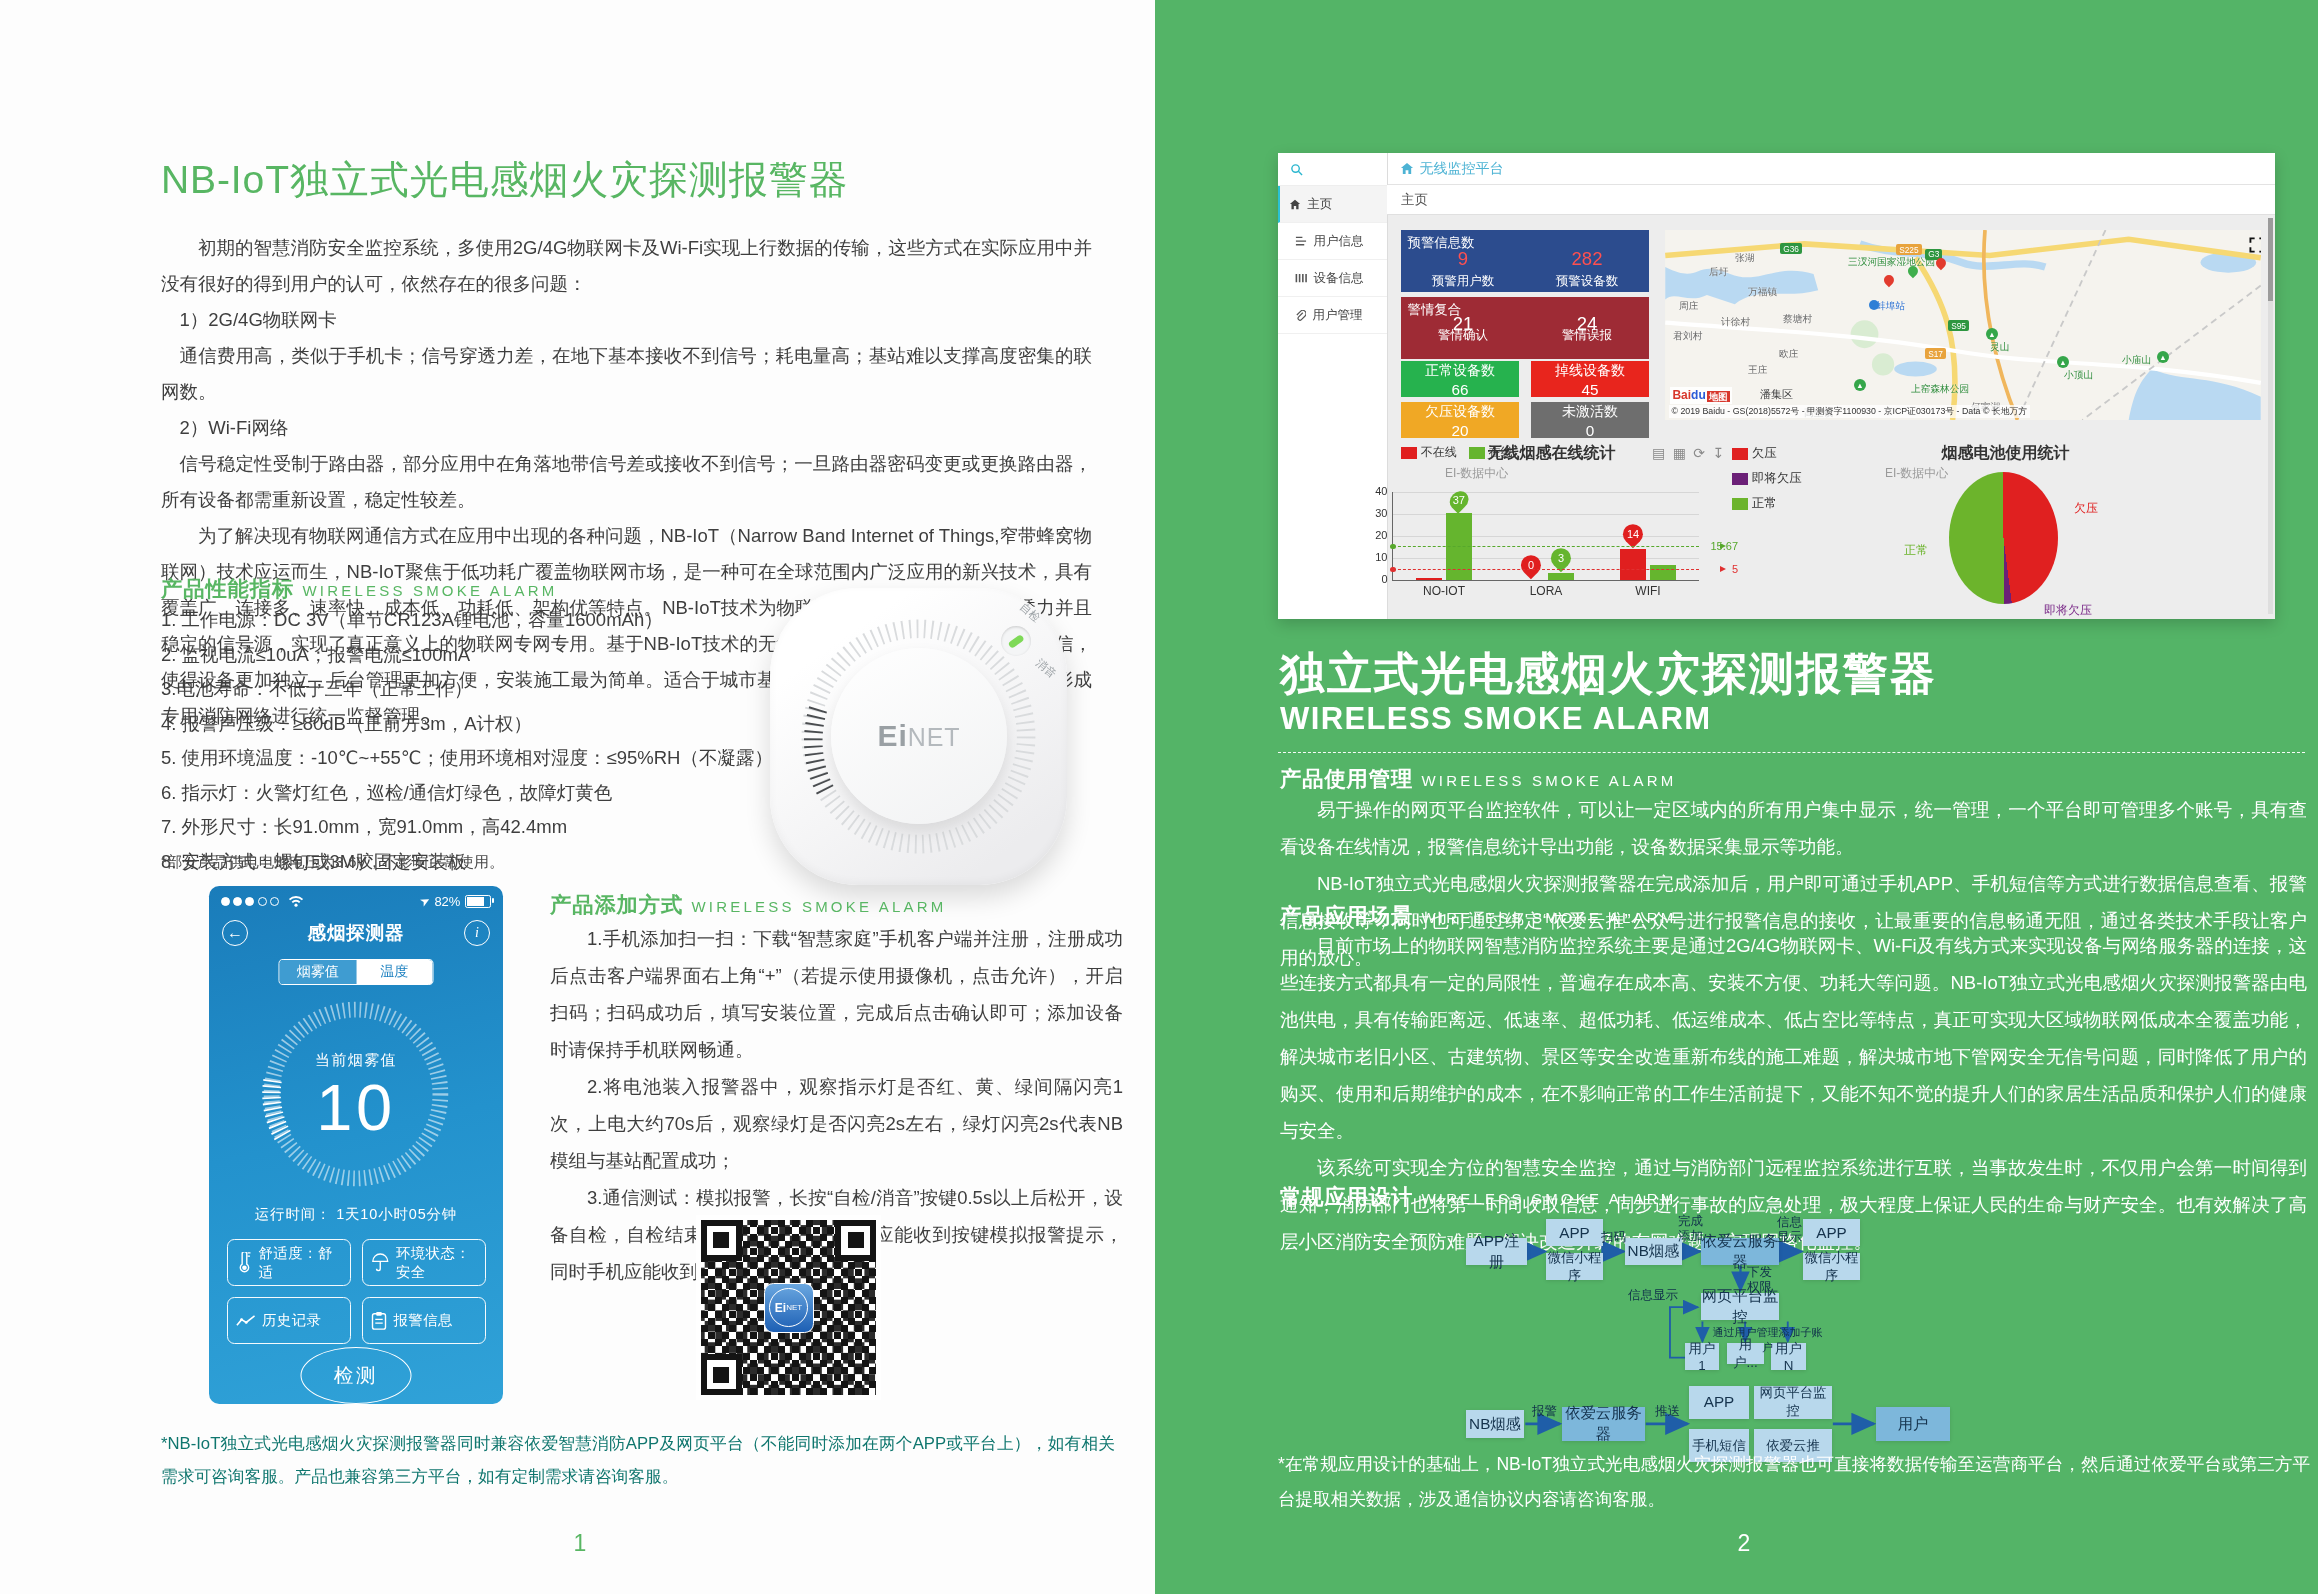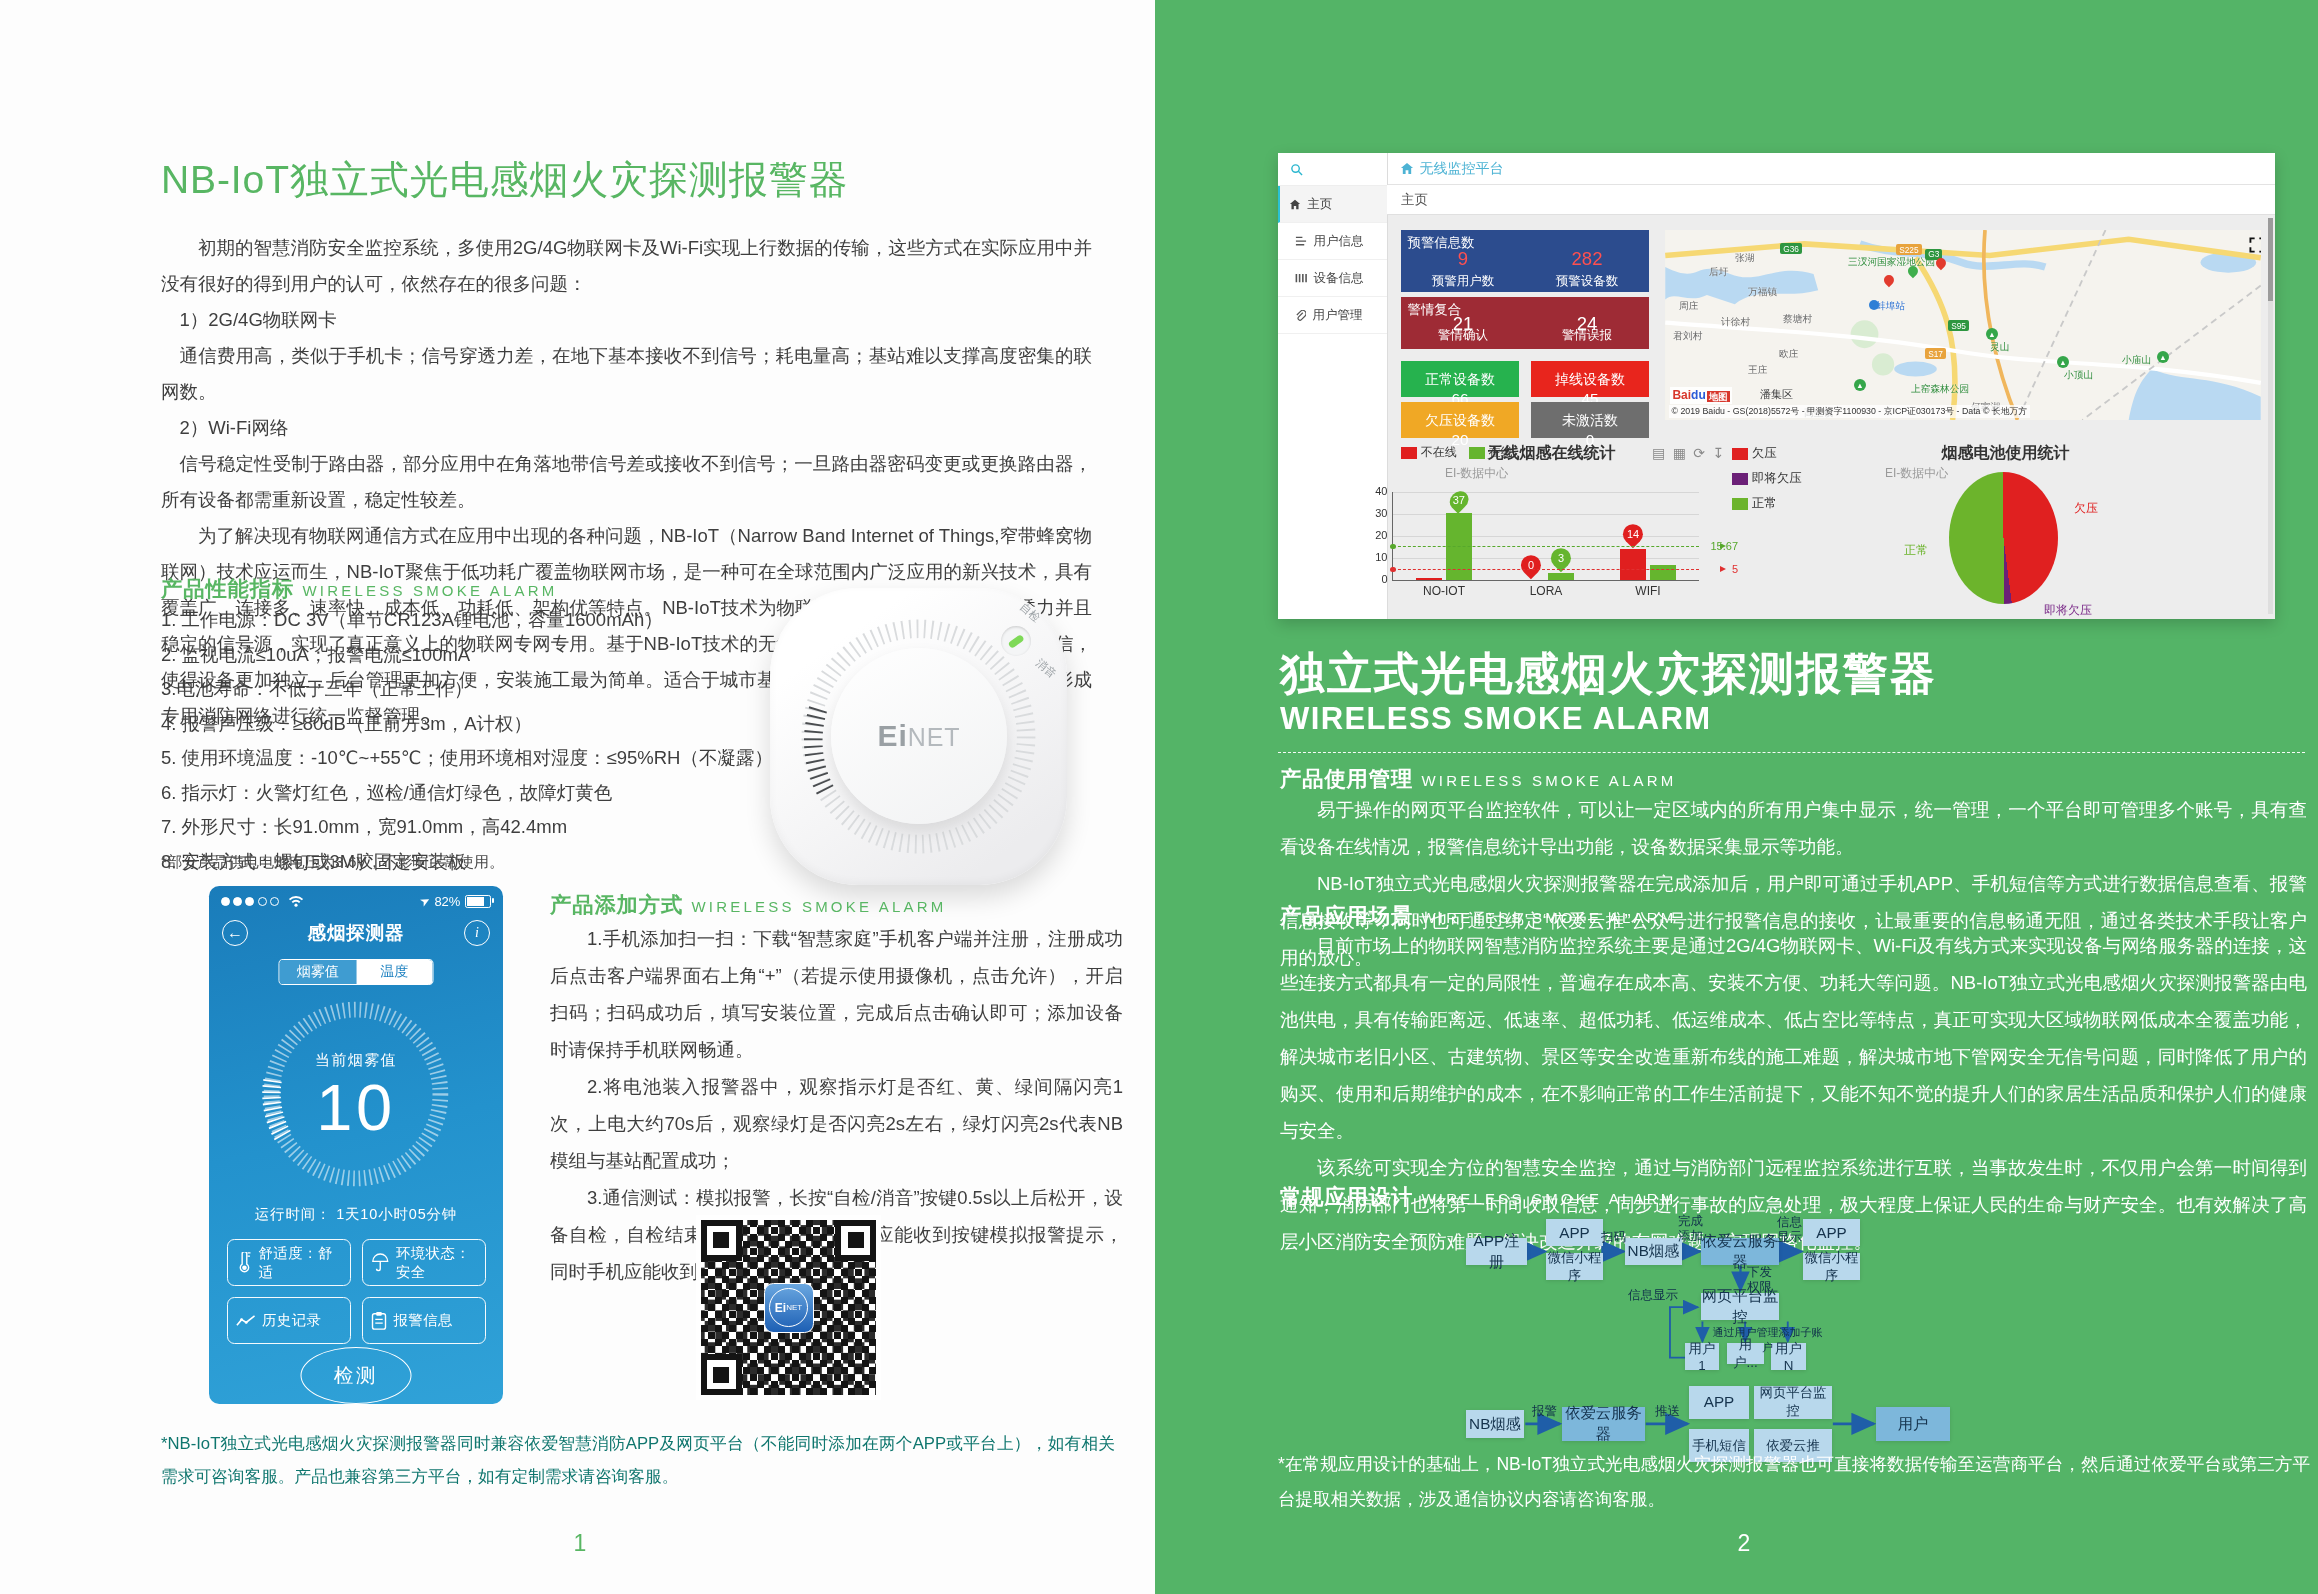--- a/index.html
+++ b/index.html
@@ -88,29 +88,29 @@
   .d-side{position:absolute;left:0;top:0;width:109px;height:100%;background:#fff;border-right:0.5px solid #dcdcdc;}
   .d-search{height:32px;display:flex;align-items:center;padding-left:12px;color:#2bb6cf;border-bottom:0.5px solid #eee;}
   .d-item{height:36px;display:flex;align-items:center;padding-left:17px;font-size:12.5px;color:#444;border-bottom:0.5px solid #f0f0f0;background:#fff;}
   .d-item svg{margin-right:6.5px;flex:none;color:#555;}
   .d-item.active{background:#f4f4f4;border-left:2.3px solid #2bc0d4;padding-left:8.8px;}
   .d-top{position:absolute;left:109px;top:0;width:888px;height:32px;background:#fff;border-bottom:0.5px solid #e3e3e3;display:flex;align-items:center;padding-left:13px;box-sizing:border-box;color:#4db3d4;font-size:14px;}
   .d-top svg{margin-right:5.6px;}
   .d-crumb{position:absolute;left:109px;top:32px;width:888px;height:30px;background:#fff;border-bottom:0.5px solid #e0e0e0;display:flex;align-items:center;padding-left:14px;box-sizing:border-box;font-size:13.4px;color:#555;}
   .panel{position:absolute;color:#fff;}
   .p-warn{left:123px;top:77px;width:248px;height:62px;background:#2c4c8e;}
-  .p-conf{left:123px;top:144px;width:248px;height:52px;background:#9e2b35;}
+  .p-conf{left:123px;top:144px;width:248px;height:62px;background:#9e2b35;}
   .p-title{position:absolute;left:6.5px;top:3.7px;font-size:13.4px;}
   .p-val{position:absolute;top:17.6px;font-size:18.5px;width:50%;text-align:center;}
   .p-val.red{color:#ff5050;}
   .p-lab{position:absolute;top:43px;font-size:12.5px;width:50%;text-align:center;}
   .c1{left:0;} .c2{left:50%;}
   .p-conf .p-val{top:16px;} .p-conf .p-lab{top:30px;}
   .tile{position:absolute;width:118px;height:36px;color:#fff;text-align:center;}
-  .tile .t-l{font-size:14px;margin-top:10px;} .tile .t-v{font-size:15.3px;margin-top:0.9px;}
+  .tile .t-l{font-size:14px;margin-top:1px;} .tile .t-v{font-size:15.3px;margin-top:0.9px;}
   .t-green{left:123px;top:208px;background:#26b24e;}
   .t-red{left:253px;top:208px;background:#e8251d;}
   .t-orange{left:123px;top:249px;background:#f0a825;}
   .t-gray{left:253px;top:249px;background:#6e6e6e;}
   .d-legend{position:absolute;left:123px;top:291px;display:flex;align-items:center;font-size:12px;color:#333;}
   .sw{width:16px;height:12px;margin-right:3.7px;display:inline-block;}
   .d-legend .gap{width:12px;}
   .chart-title{position:absolute;font-size:16px;font-weight:bold;color:#333;text-align:center;}
   .chart-sub{position:absolute;font-size:12px;color:#9a9a9a;}
   .toolbox{position:absolute;left:374px;top:292px;display:flex;gap:7.4px;color:#8a8a8a;font-size:14px;}

